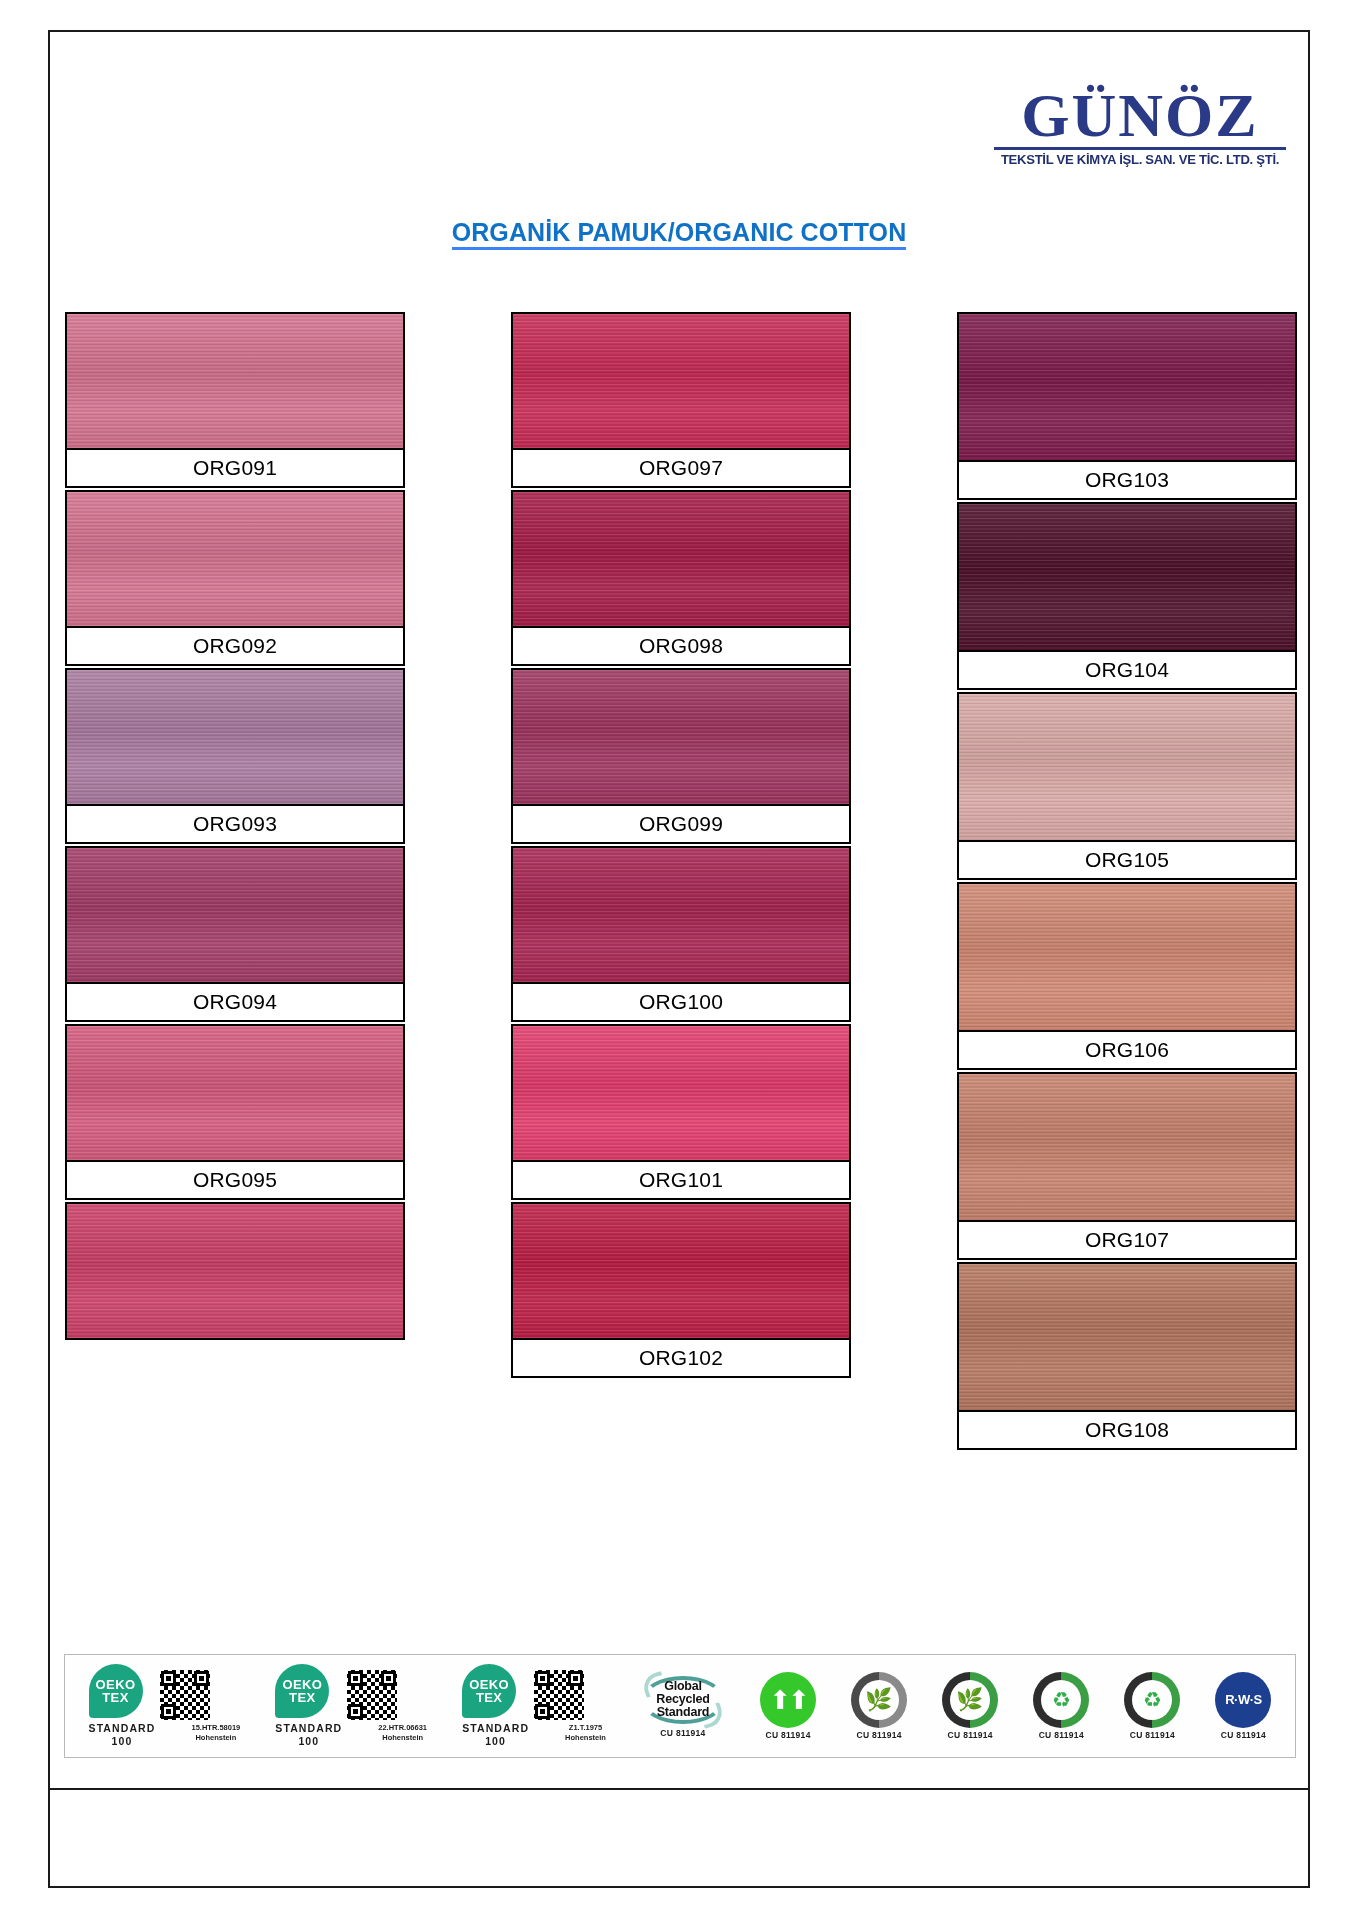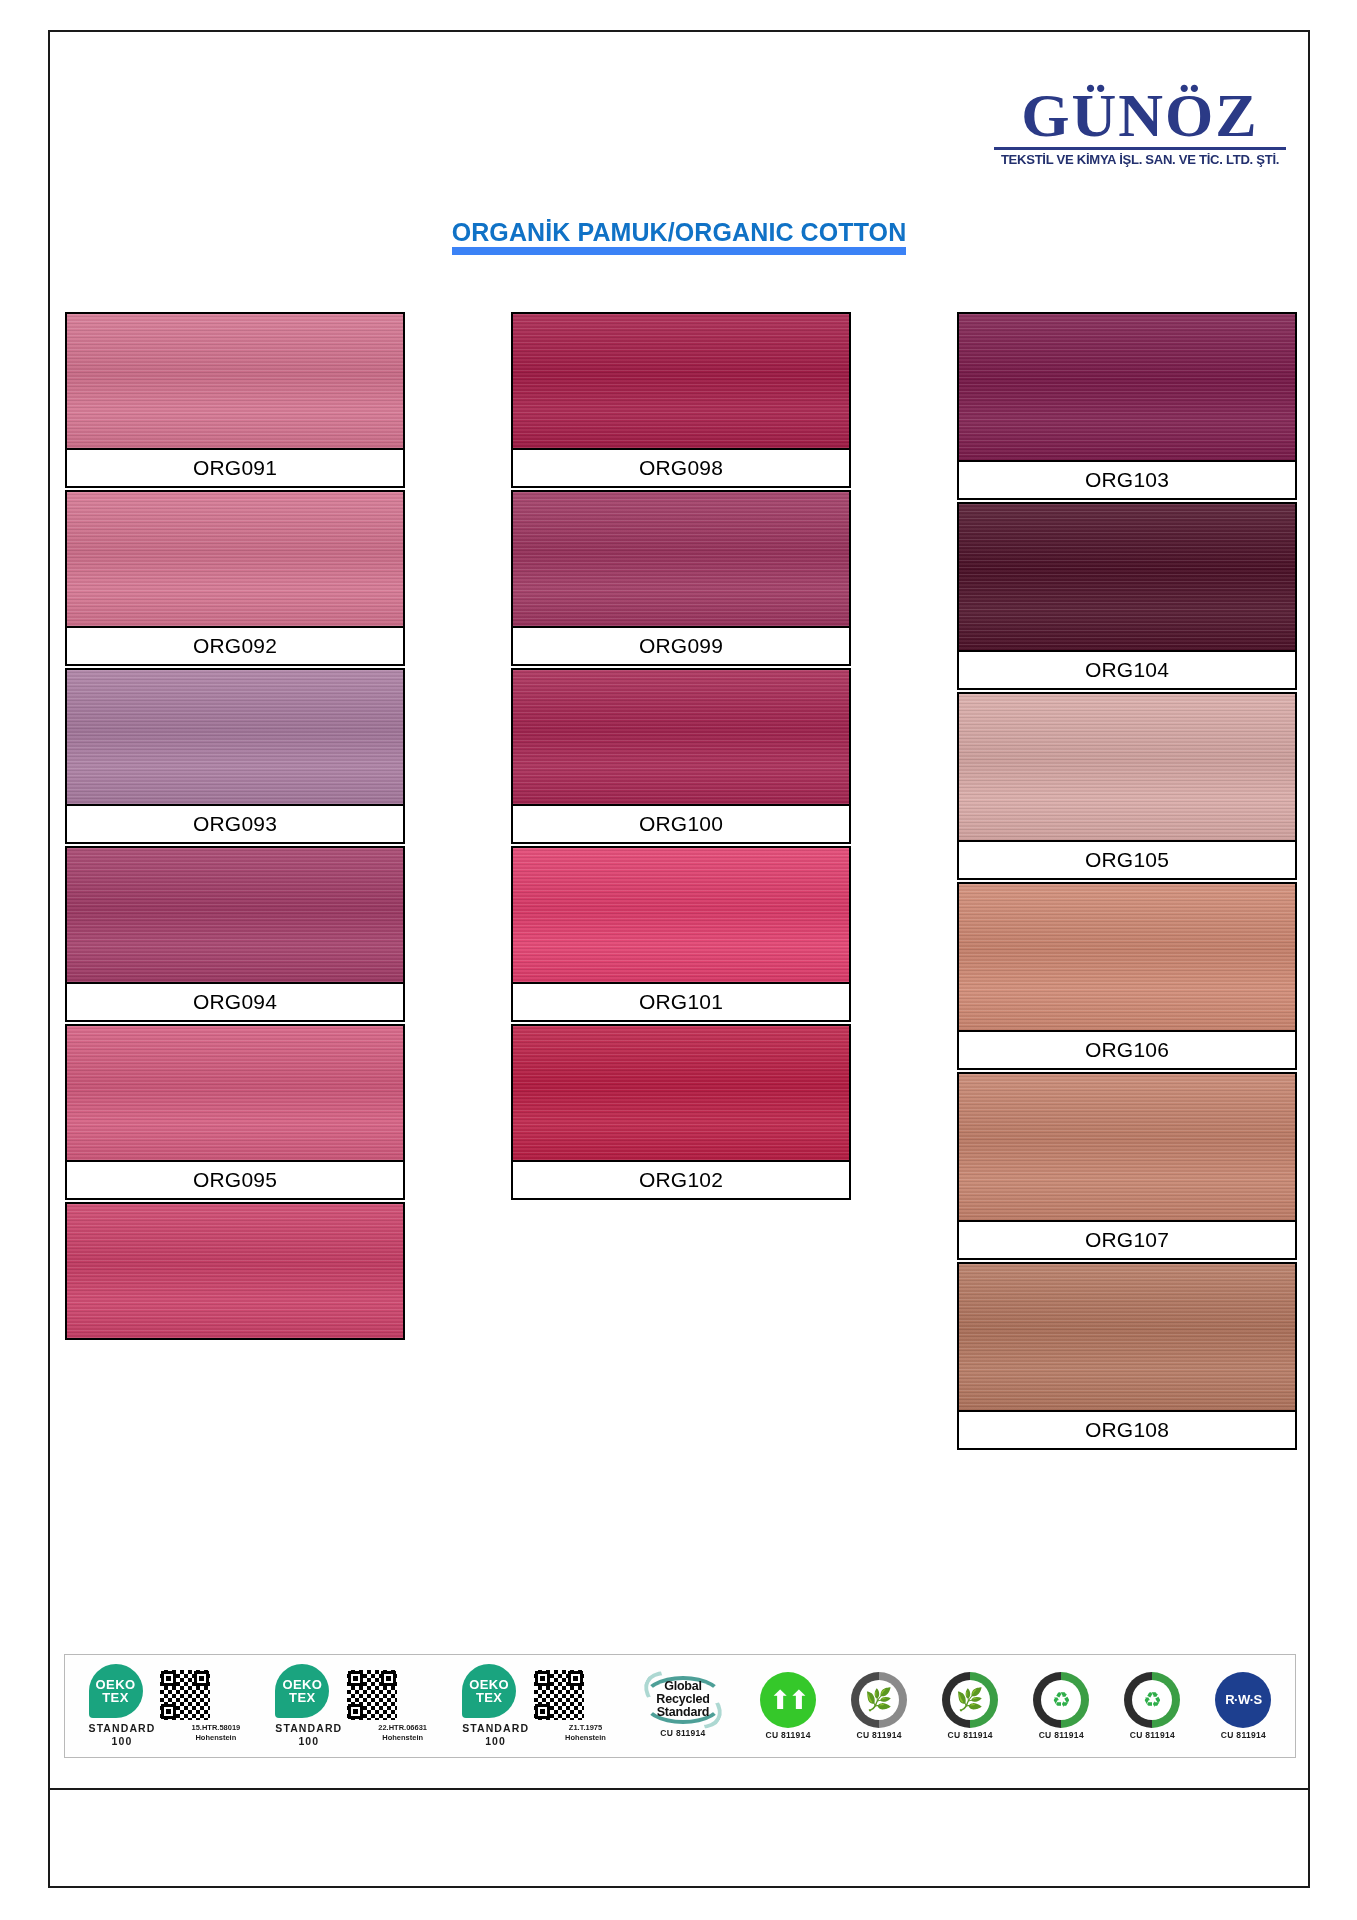--- a/index.html
+++ b/index.html
@@ -68,21 +68,21 @@
     position: absolute;
     left: 0; top: 186px;
     width: 100%;
     text-align: center;
     font-size: 25px;
     font-weight: bold;
     color: #1072c6;
     letter-spacing: 0.1px;
   }
   .doc-title span {
-    border-bottom: 8px solid #3b82f6;
+    border-bottom: 3px solid #3b82f6;
     padding-bottom: 1px;
   }
 
   
   .grid {
     position: absolute;
     left: 15px;
     top: 280px;
     width: 1232px;
     display: flex;
@@ -313,20 +313,24 @@
           <div class="swatch" style="background-color: rgb(212, 90, 126);"></div>
           <div class="label">ORG095</div>
         </div>
         <div class="cell">
           <div class="swatch" style="background-color: rgb(204, 63, 104);"></div>
         </div>
       </div>
 
       <div class="col">
         <div class="cell">
+          <div class="swatch" style="background-color: rgb(199, 42, 85);"></div>
+          <div class="label">ORG097</div>
+        </div>
+        <div class="cell">
           <div class="swatch" style="background-color: rgb(166, 28, 72);"></div>
           <div class="label">ORG098</div>
         </div>
         <div class="cell">
           <div class="swatch" style="background-color: rgb(158, 53, 96);"></div>
           <div class="label">ORG099</div>
         </div>
         <div class="cell">
           <div class="swatch" style="background-color: rgb(167, 37, 82);"></div>
           <div class="label">ORG100</div>

